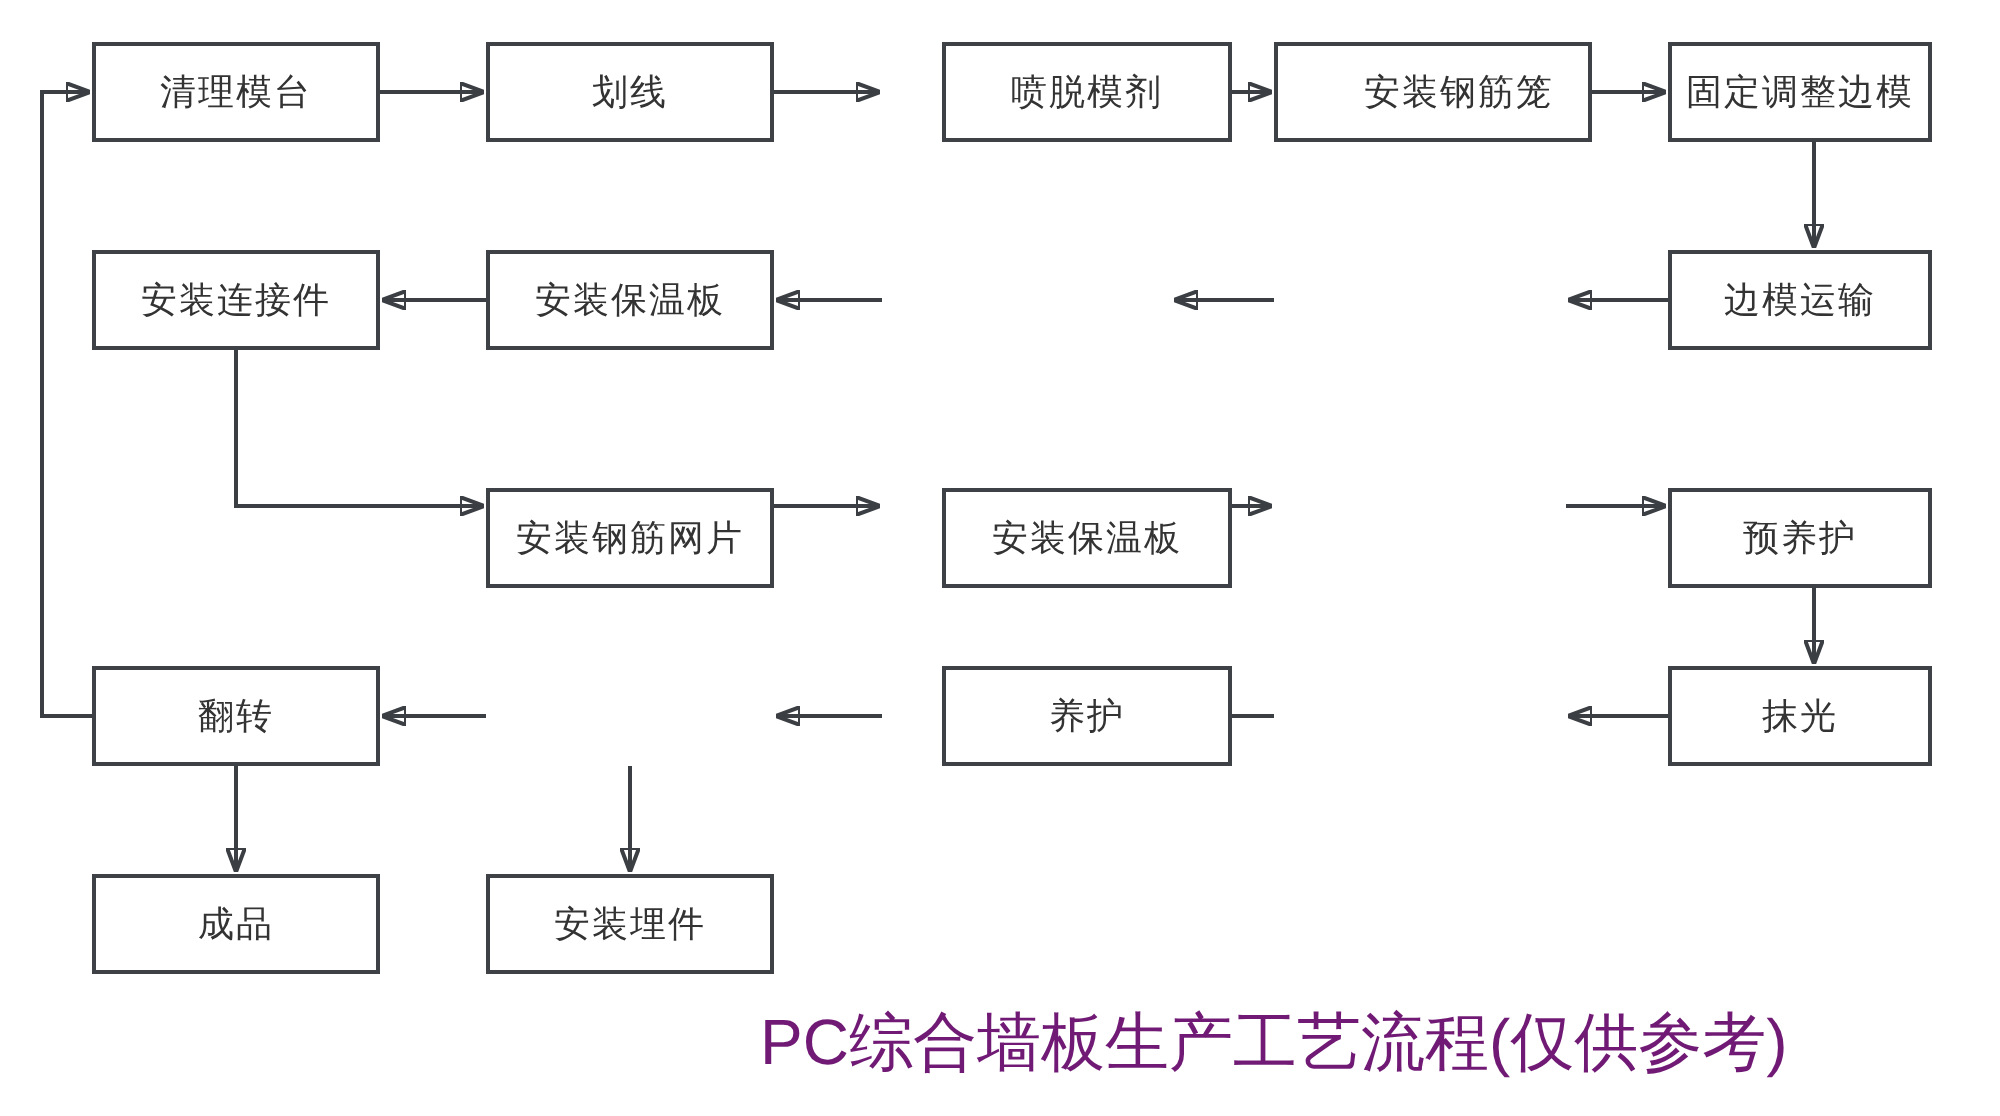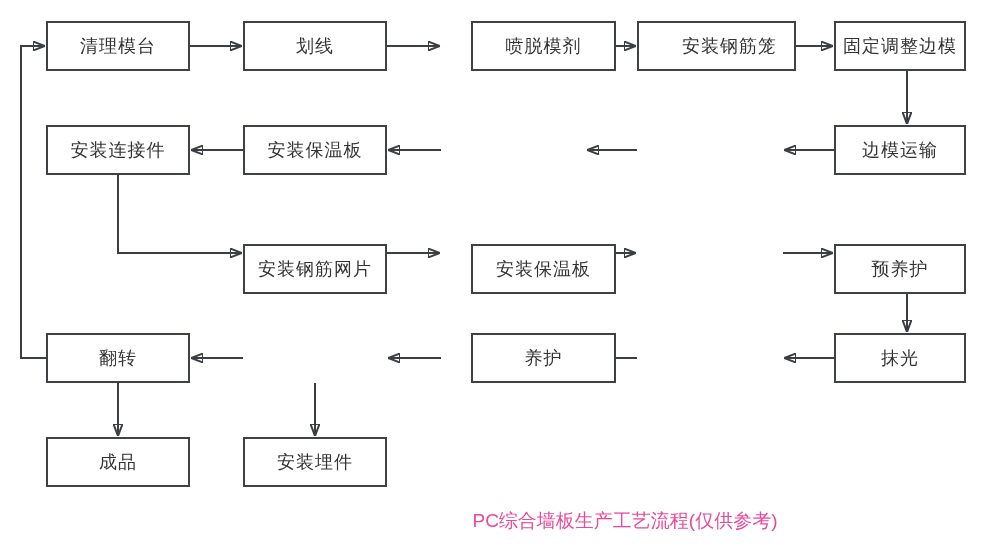--- a/index.html
+++ b/index.html
@@ -50,23 +50,23 @@
   .row2 { top: 125px; text-align: right; }
   .row3 { top: 244px; }
   .row4 { top: 333px; }
   .row5 { top: 437px; }
   .caption {
     position: absolute;
     left: 380px;
     top: 503px;
     width: 490px;
     text-align: center;
-    font-size: 19px;
+    font-size: 32px;
     line-height: 36px;
-    color: #ec4899;
+    color: #701a75;
     white-space: nowrap;
   }
 </style>
 </head>
 <body>
 
 <div class="canvas">
 
   <svg class="edges-layer" width="1000" height="558" viewBox="0 0 1000 558" xmlns="http://www.w3.org/2000/svg">
     <defs>

